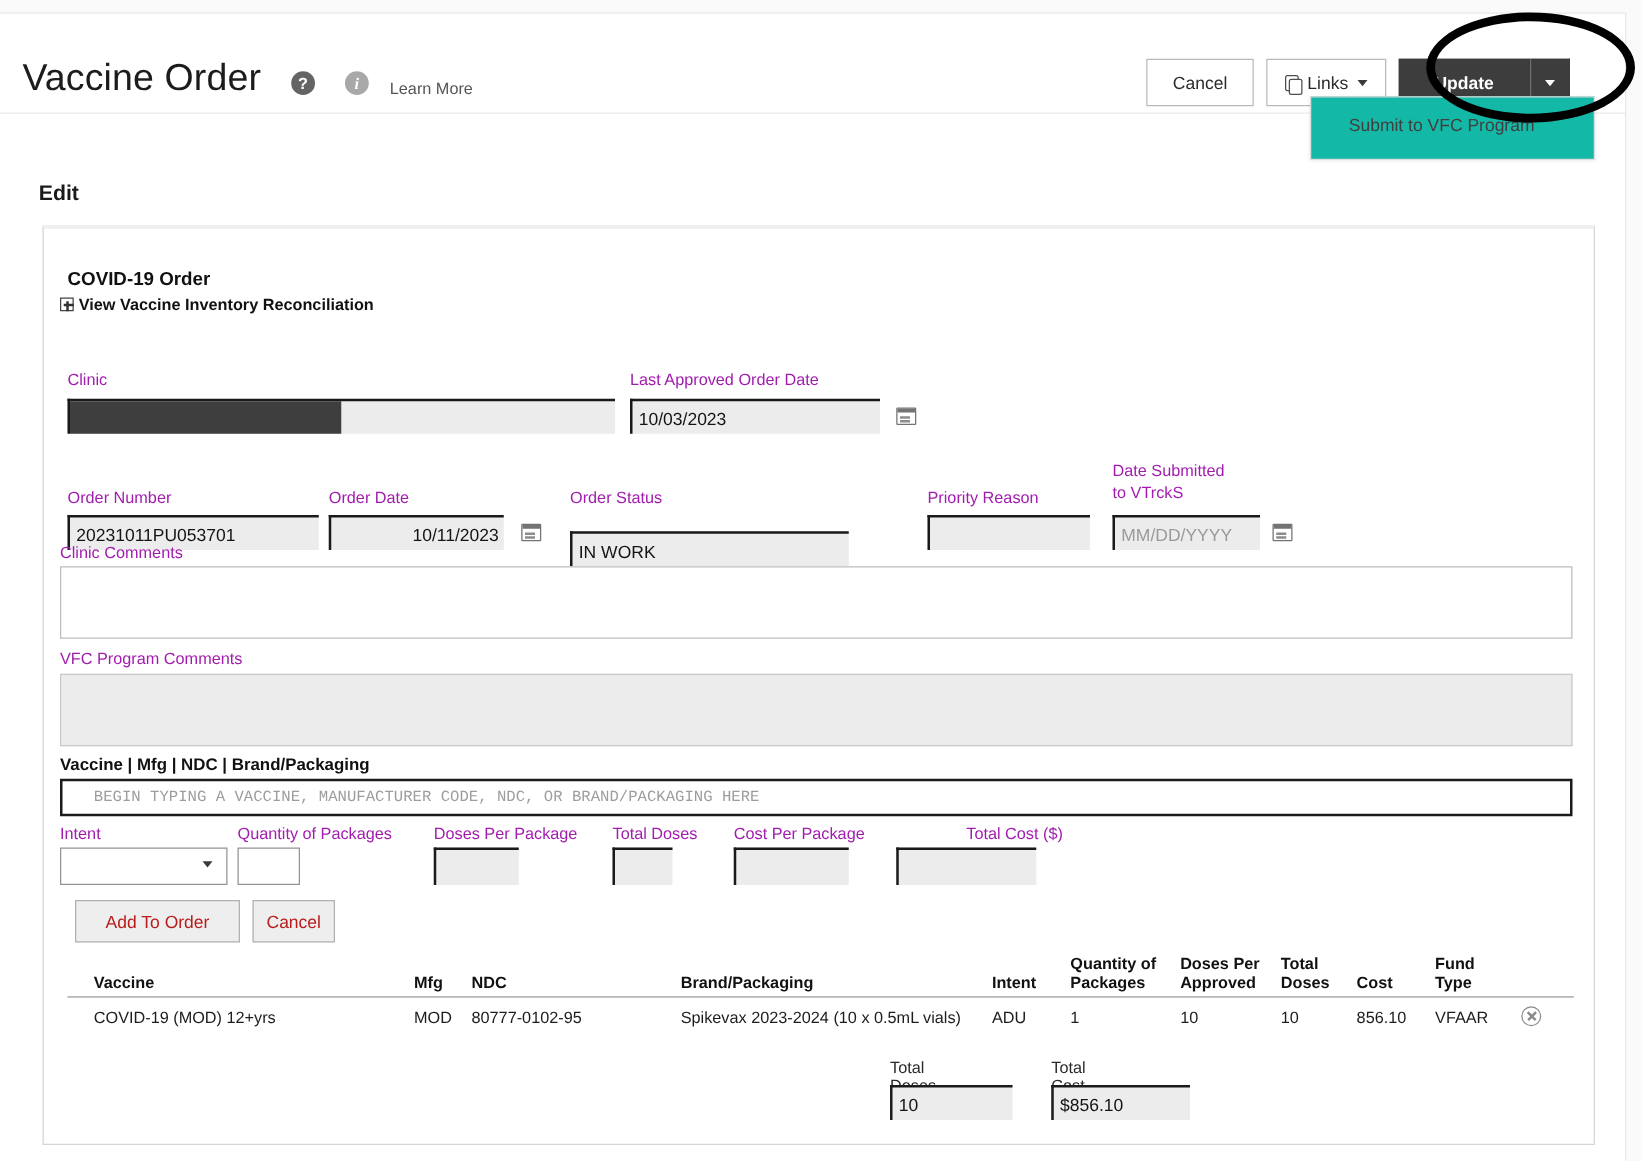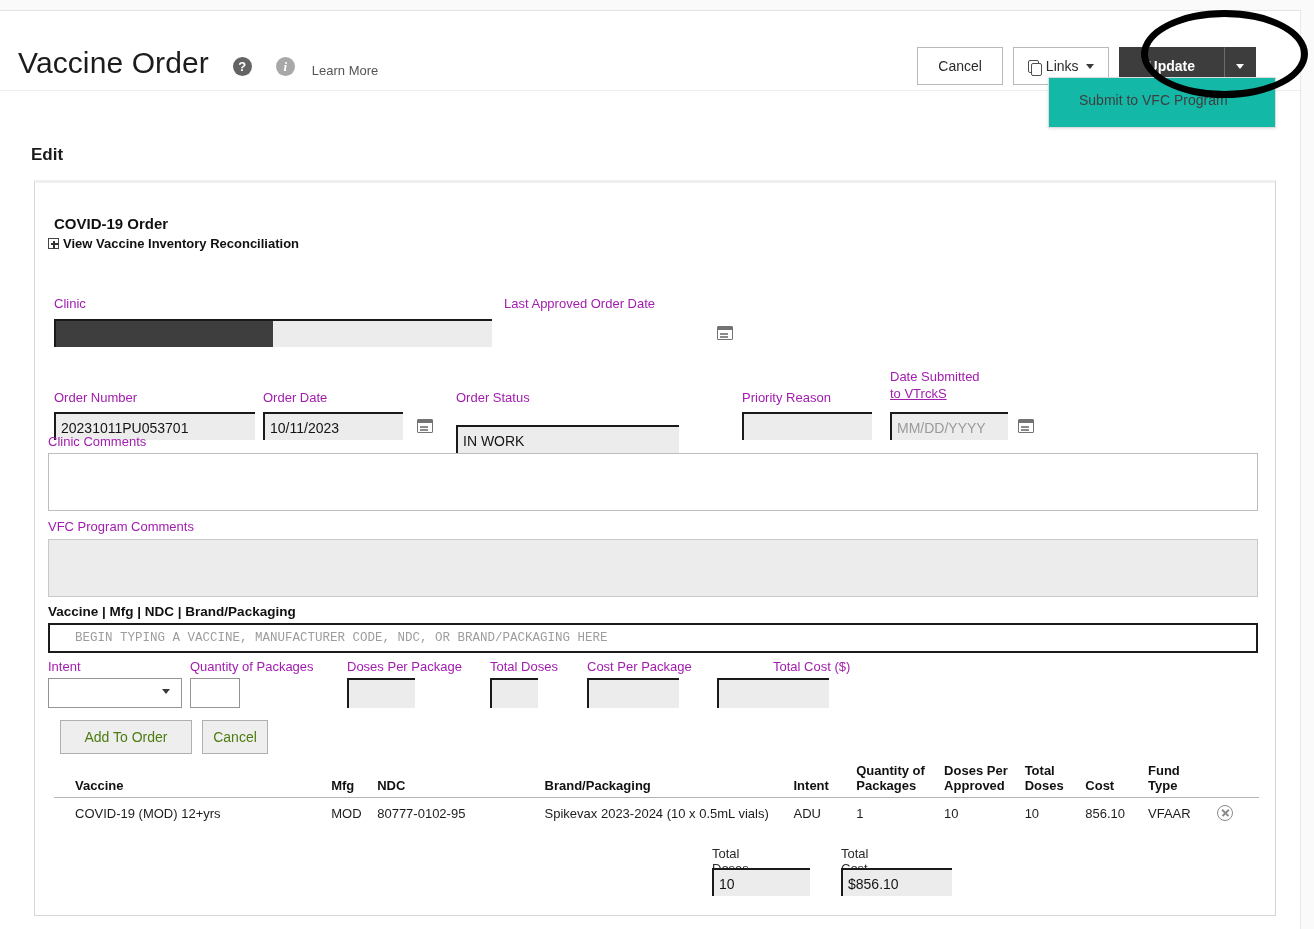--- a/index.html
+++ b/index.html
@@ -194,31 +194,31 @@
   .cal-icon::after{
     content:""; position:absolute; left:2px; top:6px; width:8px; height:1.6px;
     background:#8c8c8c; box-shadow:0 3px 0 #8c8c8c;
   }
   #lastappr-cal { left:682px; top:143px; }
 
   #ordnum-label { left:19px; top:207px; }
   #ordnum-fld { left:19px; top:229px; width:201px; }
 
   #orddate-label { left:228px; top:207px; }
-  #orddate-fld { left:228px; top:229px; width:140px; }
+  #orddate-fld { left:228px; top:229px; width:140px;text-align:right; }
   #orddate-cal { left:382px; top:236px; }
 
   #ordstat-label { left:421px; top:207px; }
   #ordstat-fld { left:421px; top:242px; width:223px; }
 
   #prio-label { left:707px; top:207px; }
   #prio-fld { left:707px; top:229px; width:130px; }
 
   #datesub-label1 { left:855px; top:186px; }
-  #datesub-label2 { left:855px; top:203px;text-decoration:underline; }
+  #datesub-label2 { left:855px; top:203px; }
   #datesub-fld { left:855px; top:229px; width:118px; }
   #datesub-cal { left:983px; top:236px; }
 
   #cliniccom-label { left:13px; top:251px; }
   #cliniccom-fld {
     position:absolute; left:13px; top:270px; width:1210px; height:58px;
     background:#ffffff; border:1px solid #bdbdbd; resize:none;
     font-family:"Liberation Sans", sans-serif; font-size:13px;
   }
   #vfccom-label { left:13px; top:336px; }
@@ -261,21 +261,21 @@
 
   #cpp-label { left:552px; top:476px; }
   #cpp-fld { left:552px; top:495px; width:92px; height:30px; }
 
   #totcost-label { left:721px; top:476px;margin-left:17px; }
   #totcost-fld { left:682px; top:495px; width:112px; height:30px; }
 
   .gbtn {
     position:absolute; background:#eeeeee; border:1px solid #b0b0b0;
     font-family:"Liberation Sans", sans-serif; font-size:14px;
-    color:#4d7c0f; height:34px; cursor:pointer;
+    color:#b91c1c; height:34px; cursor:pointer;
   }
   #add-to-order-btn { left:25px; top:537px; width:132px; }
   #clear-btn { left:167px; top:537px; width:66px; }
 
   
   #order-table {
     position:absolute; left:19px; top:580px; width:1205px;
   }
   table { border-collapse:collapse; width:100%; }
   thead th {
@@ -374,20 +374,21 @@
     <div id="view-recon">
       <span class="plus-box"></span>
       <span>View Vaccine Inventory Reconciliation</span>
     </div>
 
     <div class="fld-label" id="clinic-label">Clinic</div>
     <div class="fld" id="clinic-fld"></div>
     <div id="clinic-redact"></div>
 
     <div class="fld-label" id="lastappr-label">Last Approved Order Date</div>
+    <div class="fld" id="lastappr-fld">10/03/2023</div>
     <span class="cal-icon" id="lastappr-cal"></span>
 
     <div class="fld-label" id="ordnum-label">Order Number</div>
     <div class="fld" id="ordnum-fld">20231011PU053701</div>
 
     <div class="fld-label" id="orddate-label">Order Date</div>
     <div class="fld" id="orddate-fld">10/11/2023</div>
     <span class="cal-icon" id="orddate-cal"></span>
 
     <div class="fld-label" id="ordstat-label">Order Status</div>

